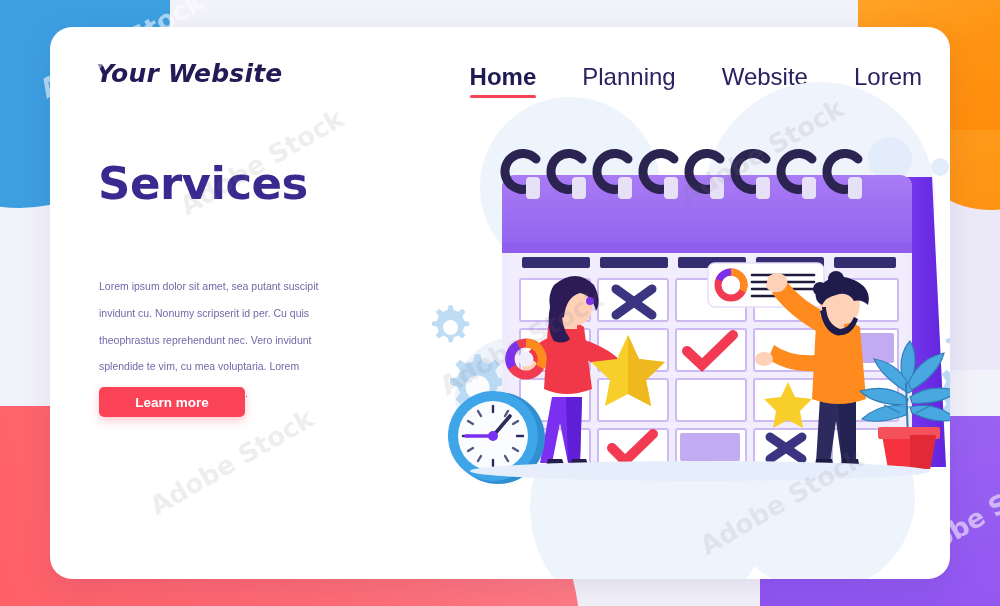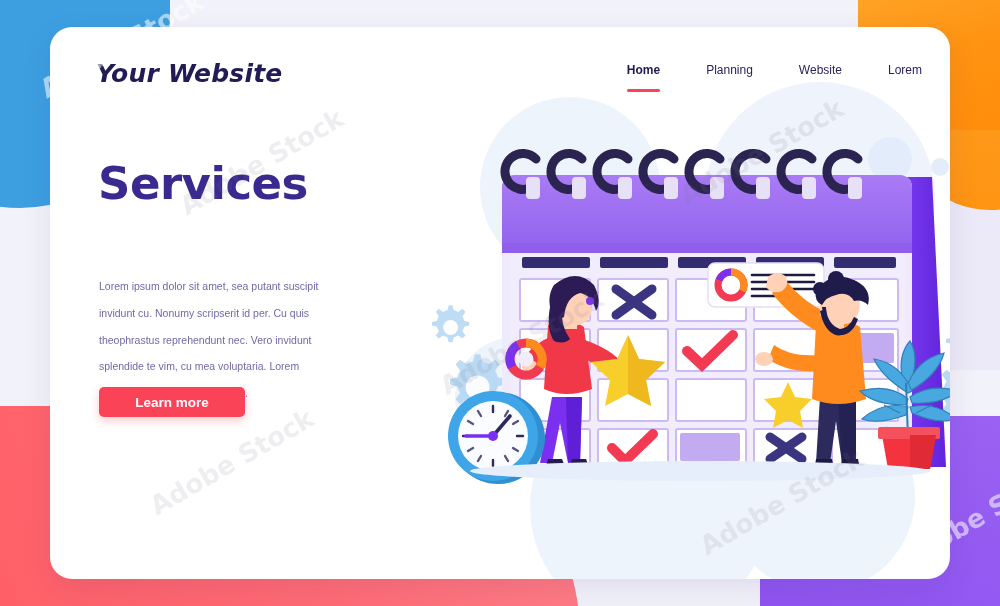--- a/index.html
+++ b/index.html
@@ -80,23 +80,23 @@
   
   .logo {
     position: absolute; left: 46px; top: 32px;
     font-family: "DejaVu Sans", sans-serif;
     font-style: italic; font-weight: 700;
     font-size: 25px; color: #221b56;
     letter-spacing: .2px;
   }
   .nav { position: absolute; right: 28px; top: 36px; display: flex; align-items: flex-start; }
   .nav-item {
-    font-size: 12px; color: #2a2160;
+    font-size: 24px; color: #2a2160;
     margin-left: 46px; position: relative;
-    padding-bottom: 15px; cursor: pointer;
+    padding-bottom: 7px; cursor: pointer;
     font-family: "Liberation Sans", sans-serif;
   }
   .nav-item.active { font-weight: 700; color: #1f1a52; }
   .nav-item.active::after {
     content: ""; position: absolute;
     left: 0; right: 0; bottom: 0;
     height: 3px; background: #fb4357; border-radius: 2px;
   }
 
   

